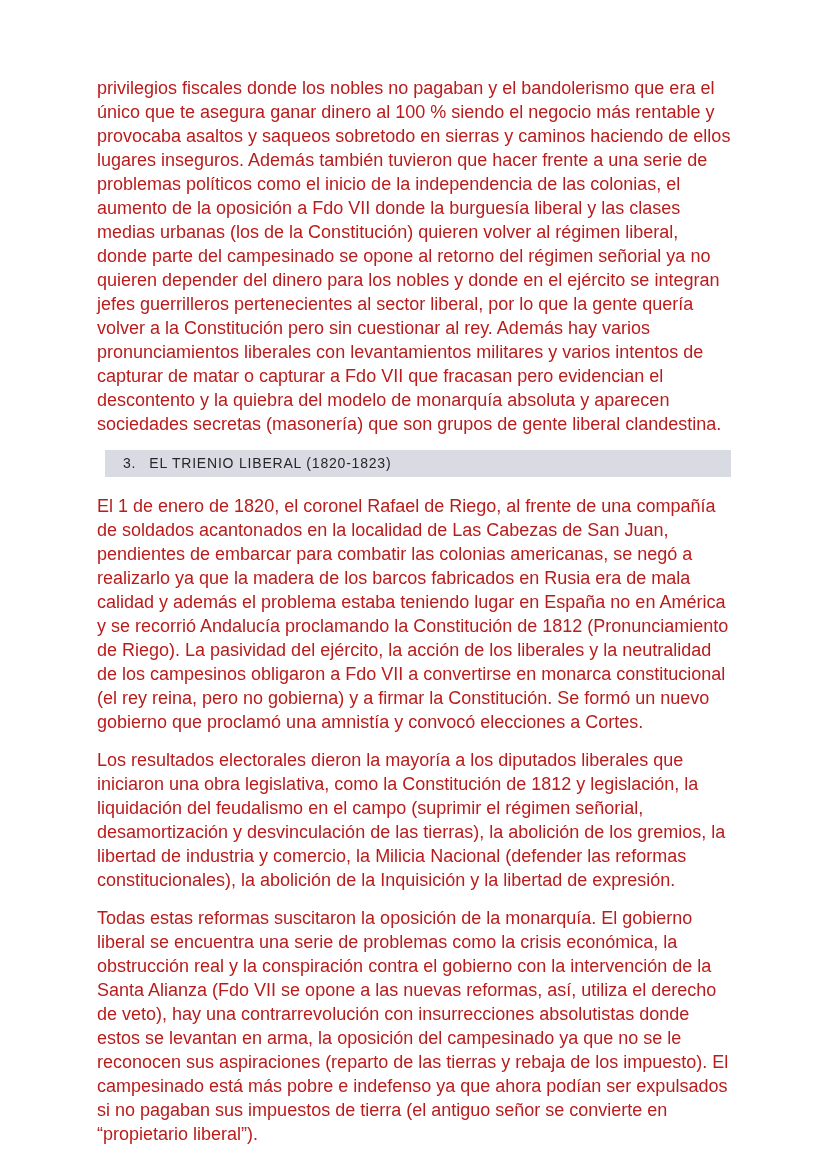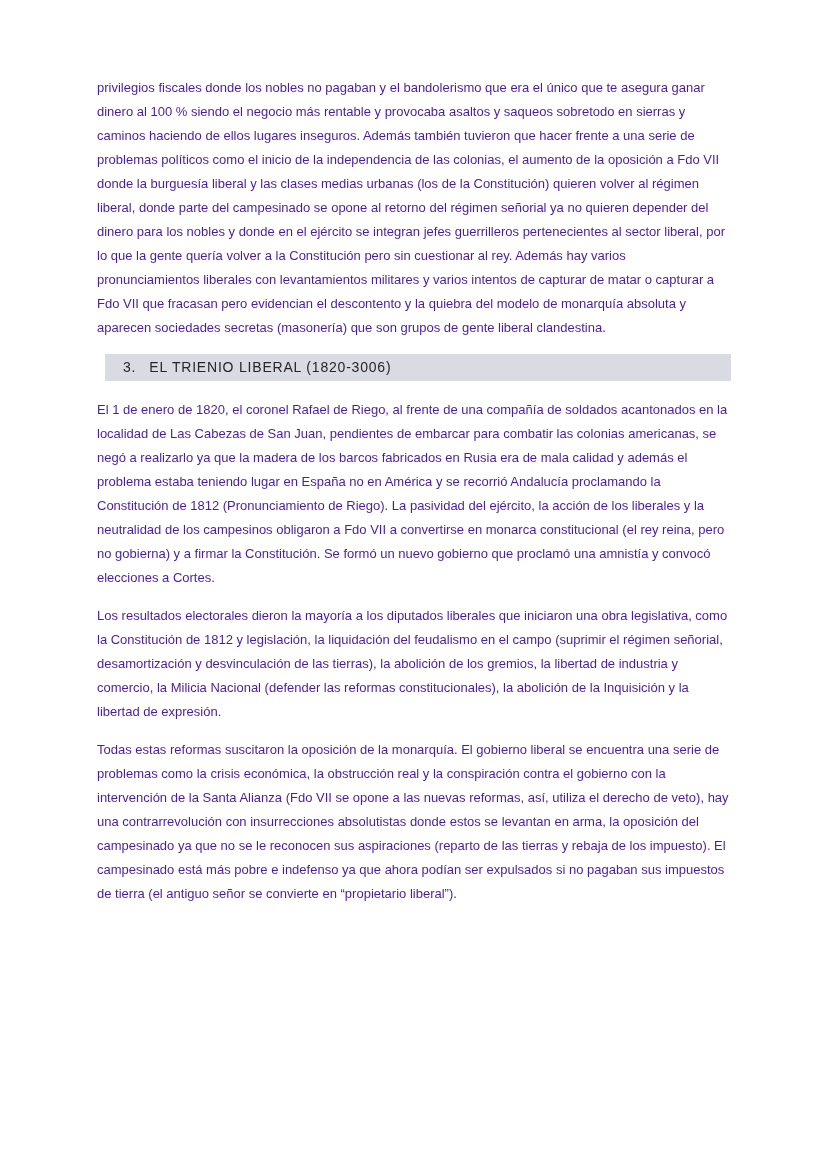--- a/index.html
+++ b/index.html
@@ -16,24 +16,24 @@
     font-family: "Liberation Sans", "DejaVu Sans", sans-serif;
     color: #1a1a1a;
     overflow: hidden;
   }
   .doc {
     box-sizing: border-box;
     padding: 76px 97px 0 97px;
   }
   .doc p {
     margin: 0 0 14px 0;
-    font-size: 13px;
+    font-size: 18px;
     line-height: 24px;
     text-align: left;
-    color: #4c1d95;
+    color: #b91c1c;
   }
   .section-heading {
     box-sizing: border-box;
     display: flex;
     align-items: baseline;
     margin: 10px 0 17px 8px;
     padding: 4px 18px 5px 18px;
     background: #d9dbe2; 
     font-size: 14px;
     line-height: 18px;
@@ -47,21 +47,21 @@
 </head>
 <body>
 
 <div class="page">
   <div class="doc">
 
     <p>privilegios fiscales donde los nobles no pagaban y el bandolerismo que era el único que te asegura ganar dinero al 100 % siendo el negocio más rentable y provocaba asaltos y saqueos sobretodo en sierras y caminos haciendo de ellos lugares inseguros. Además también tuvieron que hacer frente a una serie de problemas políticos como el inicio de la independencia de las colonias, el aumento de la oposición a Fdo VII donde la burguesía liberal y las clases medias urbanas (los de la Constitución) quieren volver al régimen liberal, donde parte del campesinado se opone al retorno del régimen señorial ya no quieren depender del dinero para los nobles y donde en el ejército se integran jefes guerrilleros pertenecientes al sector liberal, por lo que la gente quería volver a la Constitución pero sin cuestionar al rey. Además hay varios pronunciamientos liberales con levantamientos militares y varios intentos de capturar de matar o capturar a Fdo VII que fracasan pero evidencian el descontento y la quiebra del modelo de monarquía absoluta y aparecen sociedades secretas (masonería) que son grupos de gente liberal clandestina.</p>
 
     <div class="section-heading">
       <span class="num">3.</span>
-      <span class="title">EL TRIENIO LIBERAL (1820-3006)</span>
+      <span class="title">EL TRIENIO LIBERAL (1820-1823)</span>
     </div>
 
     <p>El 1 de enero de 1820, el coronel Rafael de Riego, al frente de una compañía de soldados acantonados en la localidad de Las Cabezas de San Juan, pendientes de embarcar para combatir las colonias americanas, se negó a realizarlo ya que la madera de los barcos fabricados en Rusia era de mala calidad y además el problema estaba teniendo lugar en España no en América y se recorrió Andalucía proclamando la Constitución de 1812 (Pronunciamiento de Riego). La pasividad del ejército, la acción de los liberales y la neutralidad de los campesinos obligaron a Fdo VII a convertirse en monarca constitucional (el rey reina, pero no gobierna) y a firmar la Constitución. Se formó un nuevo gobierno que proclamó una amnistía y convocó elecciones a Cortes.</p>
 
     <p>Los resultados electorales dieron la mayoría a los diputados liberales que iniciaron una obra legislativa, como la Constitución de 1812 y legislación, la liquidación del feudalismo en el campo (suprimir el régimen señorial, desamortización y desvinculación de las tierras), la abolición de los gremios, la libertad de industria y comercio, la Milicia Nacional (defender las reformas constitucionales), la abolición de la Inquisición y la libertad de expresión.</p>
 
     <p>Todas estas reformas suscitaron la oposición de la monarquía. El gobierno liberal se encuentra una serie de problemas como la crisis económica, la obstrucción real y la conspiración contra el gobierno con la intervención de la Santa Alianza (Fdo VII se opone a las nuevas reformas, así, utiliza el derecho de veto), hay una contrarrevolución con insurrecciones absolutistas donde estos se levantan en arma, la oposición del campesinado ya que no se le reconocen sus aspiraciones (reparto de las tierras y rebaja de los impuesto). El campesinado está más pobre e indefenso ya que ahora podían ser expulsados si no pagaban sus impuestos de tierra (el antiguo señor se convierte en “propietario liberal”).</p>
 
 
   </div>

